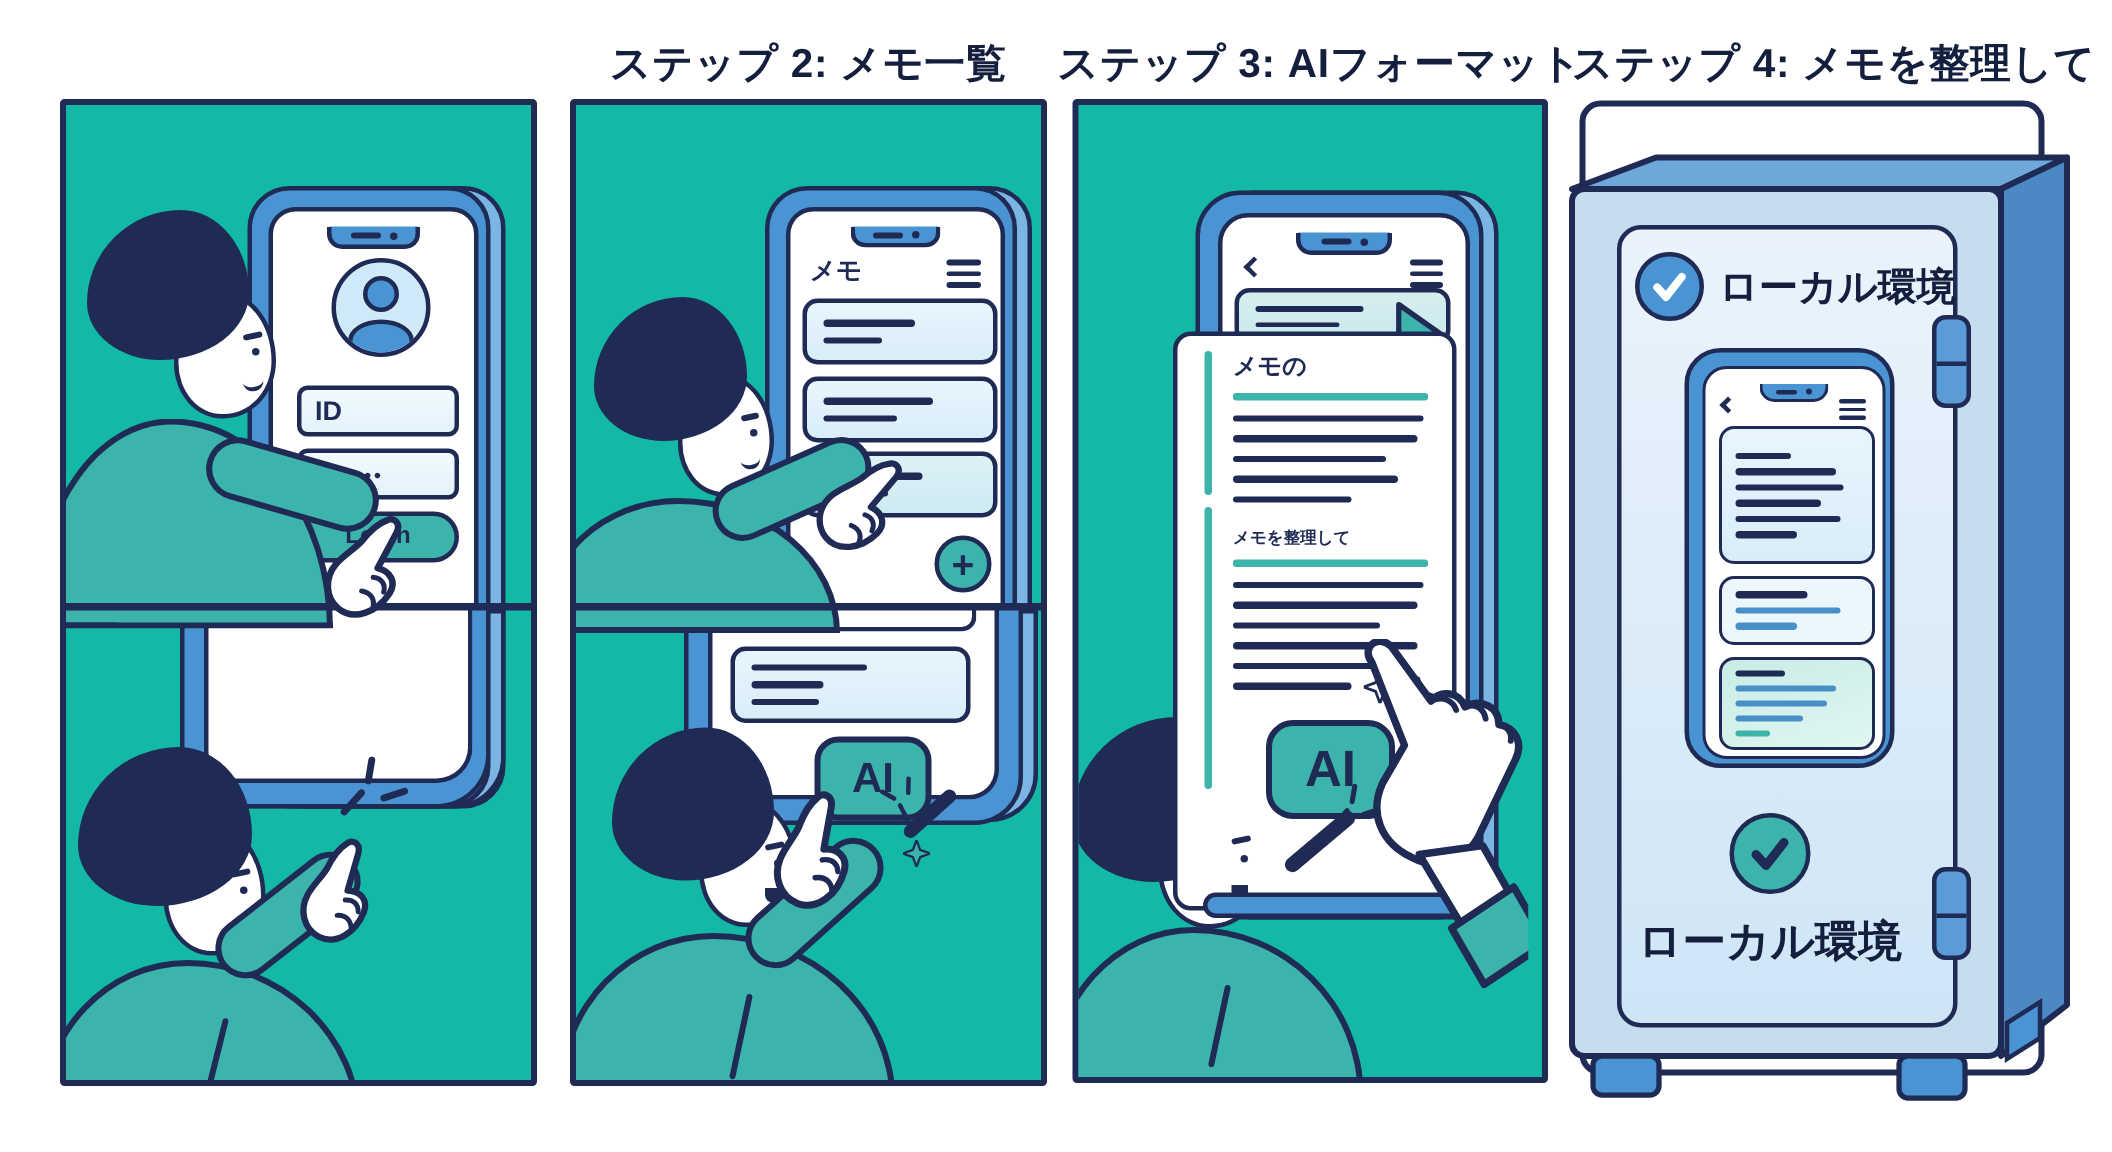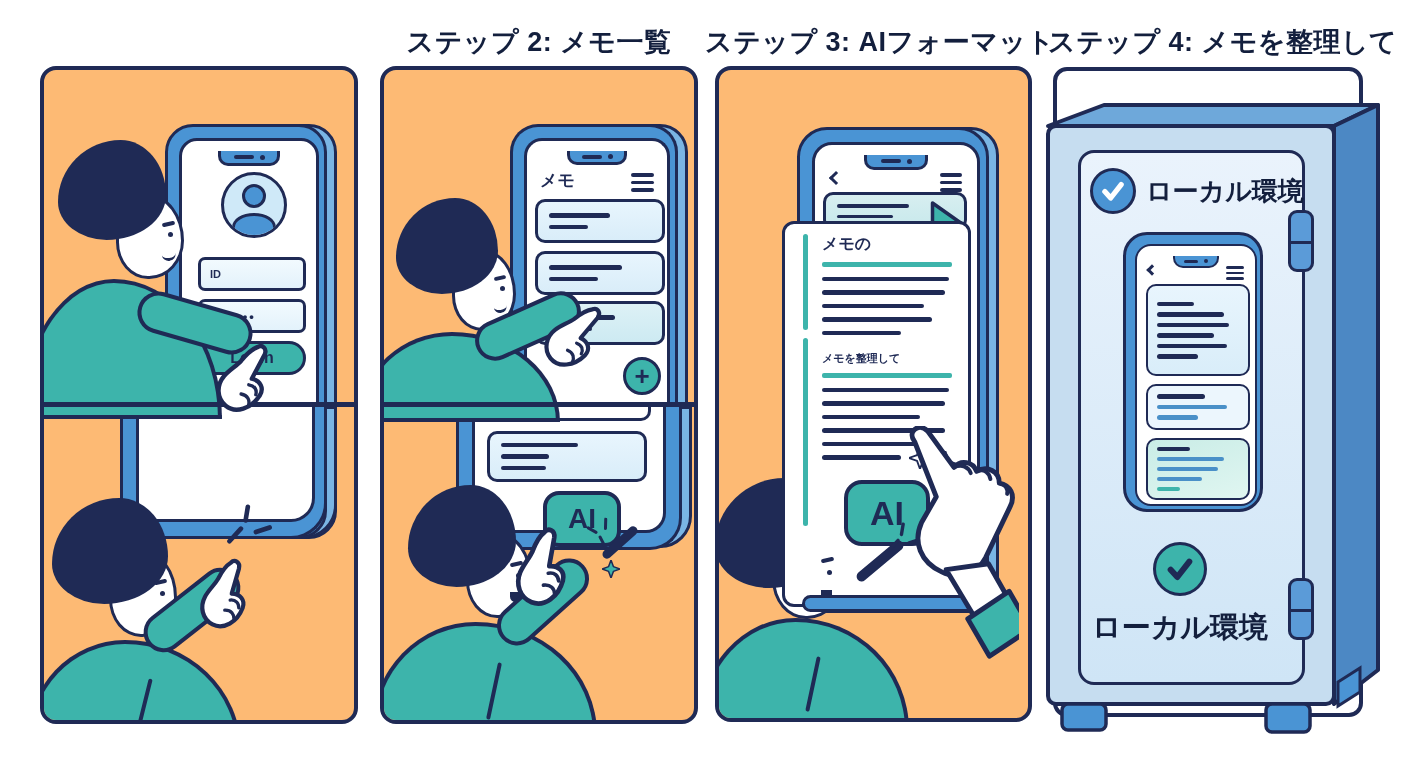--- a/index.html
+++ b/index.html
@@ -6,21 +6,21 @@
     --navy:#1f2a55; --ink:#131f3d; --teal:#3db4ab; --teal-dk:#2ea199;
     --blue:#4a94d4; --blue-lt:#7ab5e4; --card:#d9edf9; --card2:#e8f5fd;
     --input:#e3f2fb; --mint:#cdeee8;
   }
   *{margin:0;padding:0;box-sizing:border-box}
   html,body{background:#fff}
   body{font-family:"Liberation Sans","DejaVu Sans",sans-serif;}
   #stage{position:relative;width:1408px;height:768px;background:#fff;overflow:hidden}
   .abs{position:absolute}
   .step-title{font-size:27px;font-weight:800;color:var(--ink);text-align:center;letter-spacing:.5px;white-space:nowrap}
-  .panel{background:#fdba74;border:4px solid var(--navy);border-radius:16px;overflow:hidden}
+  .panel{background:#14b8a6;border:4px solid var(--navy);border-radius:3px;overflow:hidden}
   .divider{left:0;right:0;height:5px;background:var(--navy);z-index:6}
   
   .phone{background:var(--blue);border:3.5px solid var(--navy);border-radius:28px;z-index:2}
   .phone-depth{background:var(--blue-lt);border:3px solid var(--navy);border-radius:28px;z-index:1}
   .screen{position:absolute;background:#fff;border:3px solid var(--navy);border-radius:18px}
   .notch{position:absolute;top:10px;left:50%;transform:translateX(-50%);background:var(--blue);border:3px solid var(--navy);border-top:none;border-radius:0 0 10px 10px;display:flex;align-items:center;justify-content:center;gap:6px}
   .notch .dash{width:20px;height:4px;border-radius:2px;background:var(--navy)}
   .notch .dot{width:5px;height:5px;border-radius:50%;background:var(--navy)}
   .bars{display:flex;flex-direction:column;gap:4px}
   .bars div{height:3.5px;border-radius:2px;background:var(--navy)}
@@ -96,21 +96,21 @@
       <div class="screen" style="left:11px;top:11px;width:140px;height:393px">
         <div class="notch" style="width:62px;height:15px">
             <div class="dash"></div>
             <div class="dot"></div>
           </div>
 
         <div class="abs" style="left:39px;top:31px;width:66px;height:66px;border-radius:50%;background:#cfe9f8;border:3.5px solid var(--navy);overflow:hidden">
           <div class="abs" style="left:18px;top:9px;width:24px;height:24px;border-radius:50%;background:var(--blue);border:3px solid var(--navy)"></div>
           <div class="abs" style="left:8px;top:38px;width:44px;height:28px;border-radius:50% 50% 0 0;background:var(--blue);border:3px solid var(--navy)"></div>
         </div>
-        <div class="abs field" style="left:16px;top:116px;width:108px;height:34px;font-size:11px">ID</div>
+        <div class="abs field" style="left:16px;top:116px;width:108px;height:34px;font-size:18px">ID</div>
         <div class="abs field" style="left:16px;top:158px;width:108px;height:34px;font-size:13px;letter-spacing:2px">•••••••</div>
         <div class="abs btn-teal" style="left:16px;top:200px;width:108px;height:34px;border-radius:17px;font-size:16px">Login</div>
       </div>
     </div>
     <svg class="abs icon z8" style="left:168px;top:262px;width:58px;height:98px;transform:rotate(26deg)">
         <use href="#sym-hand"></use>
       </svg>
 
     <div class="abs divider" style="top:332px"></div>
 

